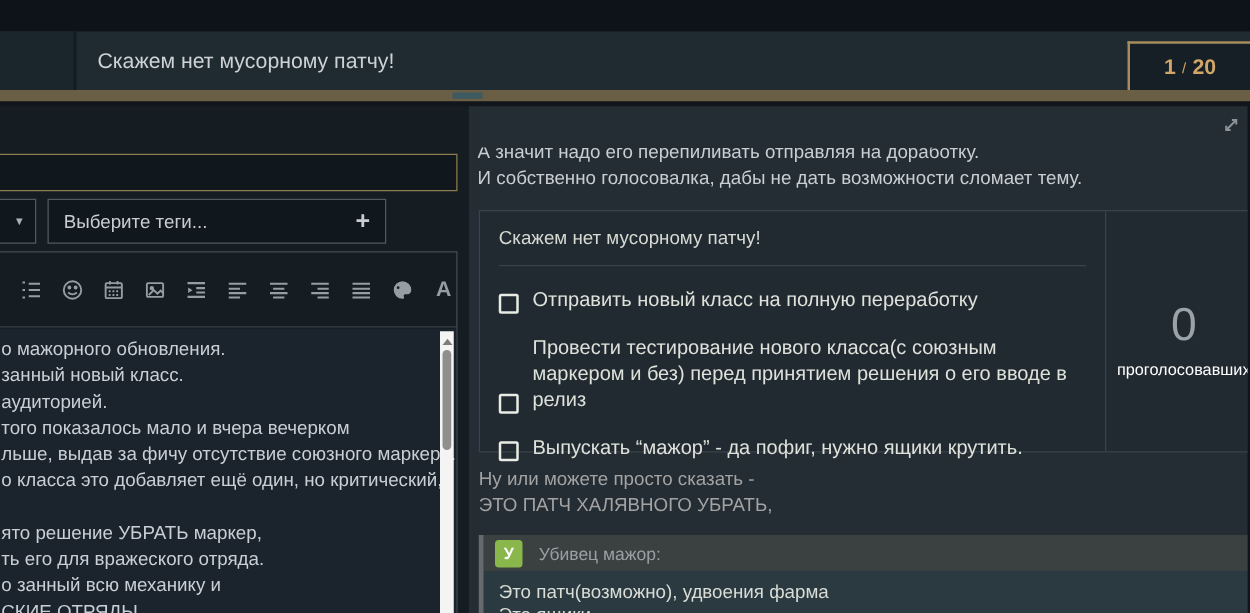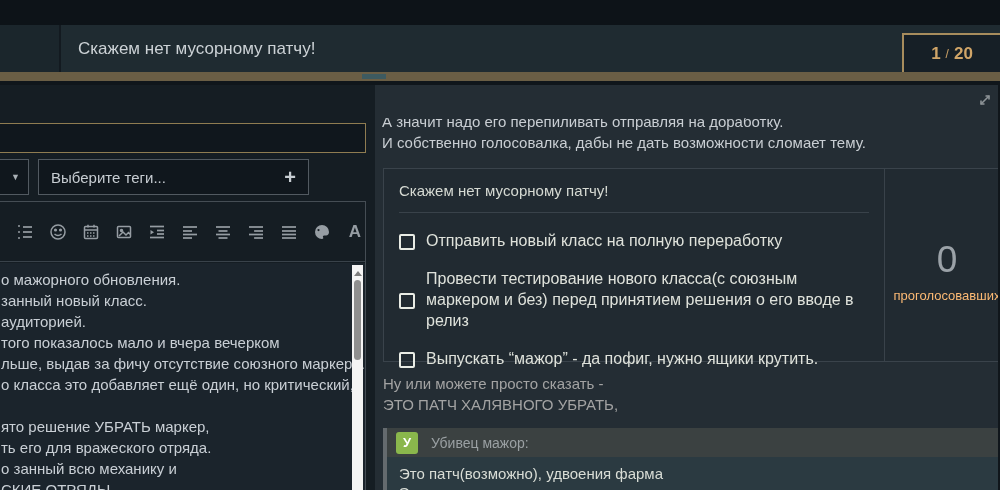--- a/index.html
+++ b/index.html
@@ -46,29 +46,29 @@
   .right-panel{position:absolute;left:375px;top:60px;width:623px;height:430px;background:#242d34;overflow:hidden;}
   .expand-icon{position:absolute;left:601px;top:6px;width:18px;height:18px;color:#8d9397;cursor:pointer;}
   .msg-clip{position:absolute;left:7px;top:33px;width:610px;height:44px;overflow:hidden;
             font-size:15px;line-height:21px;color:#c9ced3;}
   .msg-clip .first{margin-top:-7px;}
   .poll-box{position:absolute;left:8px;top:83px;width:627px;height:194px;background:#212a31;
             border:1px solid #3a434b;box-sizing:border-box;}
   .poll-left{position:absolute;left:0;top:0;width:500px;height:100%;box-sizing:border-box;padding:13px 15px 0 15px;}
   .poll-title{font-size:15px;color:#d6dad3;}
   .poll-sep{height:1px;background:#39424a;margin-top:13px;}
-  .poll-option{display:flex;align-items:center;gap:11px;margin-top:17px;cursor:pointer;}
+  .poll-option{display:flex;align-items:flex-end;gap:11px;margin-top:17px;cursor:pointer;}
   .chk{flex:0 0 auto;width:12px;height:12px;border:2px solid #e9ece5;border-radius:2px;margin-top:3px;background:transparent;}
   .opt-label{font-size:16px;line-height:21px;color:#dfe2db;}
   .opt-wrap{max-width:455px;}
   .poll-divider{position:absolute;left:500px;top:0;bottom:0;width:1px;background:#39424a;}
   .vote-panel{position:absolute;left:501px;top:0;right:0;bottom:0;display:flex;flex-direction:column;
               align-items:center;justify-content:center;}
   .vote-num{font-size:37px;color:#9ba2a8;line-height:1;margin-top:14px;}
-  .vote-label{font-size:13px;color:#fdba74;margin-top:10px;white-space:nowrap;}
+  .vote-label{font-size:13px;color:#ffffff;margin-top:10px;white-space:nowrap;}
   .footer-lines{position:absolute;left:8px;top:288px;font-size:15px;line-height:21px;color:#a3a3a3;}
   .quote{position:absolute;left:8px;top:343px;width:627px;height:87px;}
   .quote-bar{position:absolute;left:0;top:0;bottom:0;width:4px;background:#646a6e;}
   .quote-head{position:absolute;left:4px;right:0;top:0;height:29px;background:#3b4141;
               display:flex;align-items:center;}
   .quote-avatar{width:22px;height:22px;margin-left:9px;background:#8ab74c;border-radius:3px;
                 color:#fff;font-size:13px;font-weight:bold;display:flex;align-items:center;justify-content:center;}
   .quote-author{margin-left:13px;font-size:14px;color:#9aa0a3;}
   .quote-body{position:absolute;left:4px;right:0;top:29px;bottom:0;background:#2b3a41;
               padding:7px 0 0 12px;font-size:15px;line-height:19px;color:#d9ddd6;overflow:hidden;}

